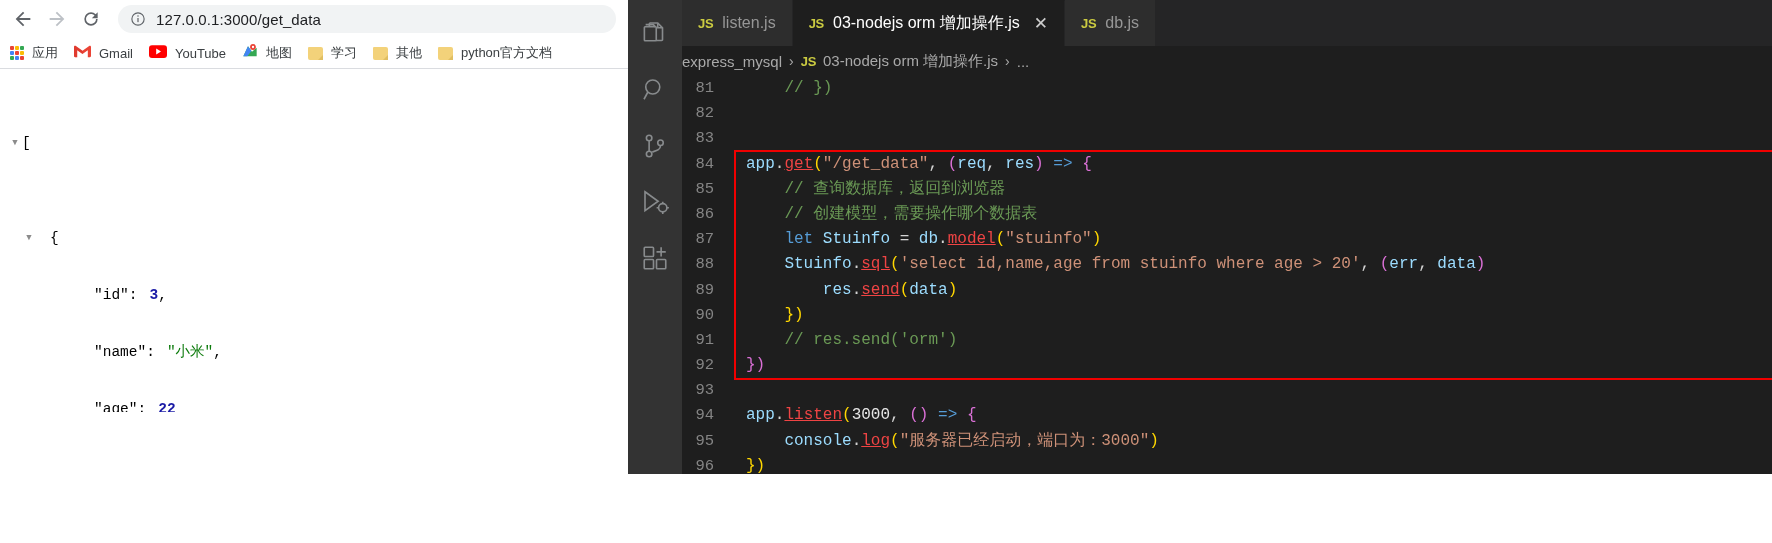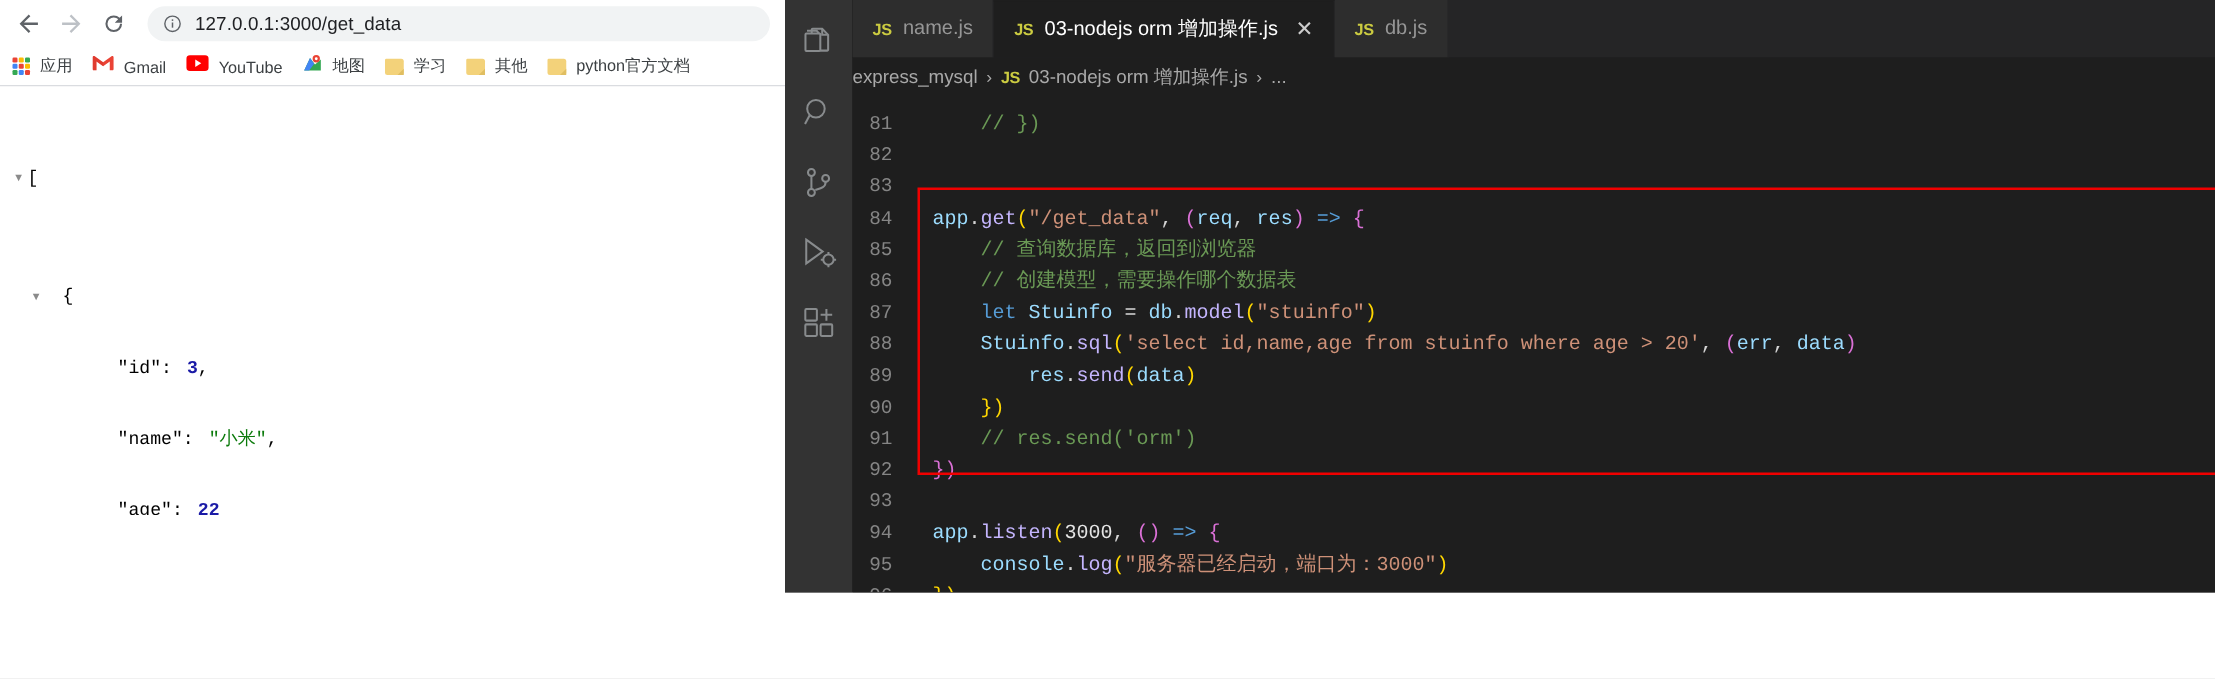--- a/index.html
+++ b/index.html
@@ -253,40 +253,39 @@
     flex: 1;
     position: relative;
     overflow: hidden;
     background: #1e1e1e;
   }
   .code {
     font-family: "Liberation Mono", monospace;
     font-size: 16px;
     line-height: 25.2px;
     white-space: pre;
-    margin-top: 11px;
   }
   .cline { display: flex; height: 25.2px; align-items: center; }
   .lnum {
     width: 58px;
     flex: 0 0 58px;
     text-align: right;
     padding-right: 26px;
     color: #858585;
     font-size: 15.5px;
     font-family: "Liberation Mono", monospace;
     box-sizing: border-box;
     user-select: none;
   }
   .ctext { flex: 1; padding-left: 6px; }
 
   
   .t-plain   { color: #d4d4d4; }
   .t-kw      { color: #569cd6; }
-  .t-fn      { color: #c4b5fd; }
+  .t-fn      { color: #ef4444; text-decoration: underline; }
   .t-var     { color: #9cdcfe; }
   .t-str     { color: #ce9178; }
   .t-num     { color: #e5e5e5; }
   .t-com     { color: #6a9955; }
   .t-paren1  { color: #ffd700; }
   .t-paren2  { color: #da70d6; }
 
   .red-box {
     position: absolute;
     border: 2px solid #f00000;
@@ -502,21 +501,21 @@
           </svg>
         </span>
       </div>
     </div>
 
     <div class="editor-area">
 
       <div class="tabbar">
         <div class="tab">
           <span class="js-badge">JS</span>
-          <span class="tab-label">name.js</span>
+          <span class="tab-label">listen.js</span>
         </div>
         <div class="tab active">
           <span class="js-badge">JS</span>
           <span class="tab-label">03-nodejs orm 增加操作.js</span>
           <span class="tab-close">✕</span>
         </div>
         <div class="tab">
           <span class="js-badge">JS</span>
           <span class="tab-label">db.js</span>
         </div>

